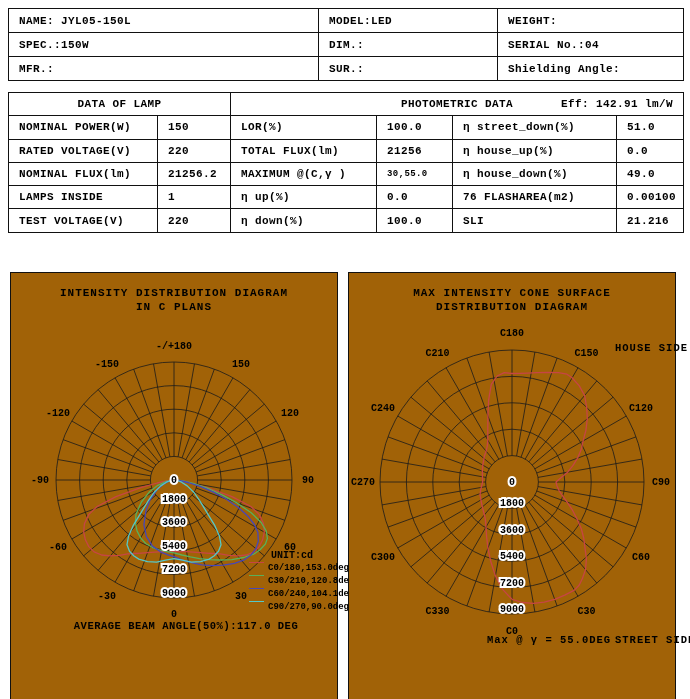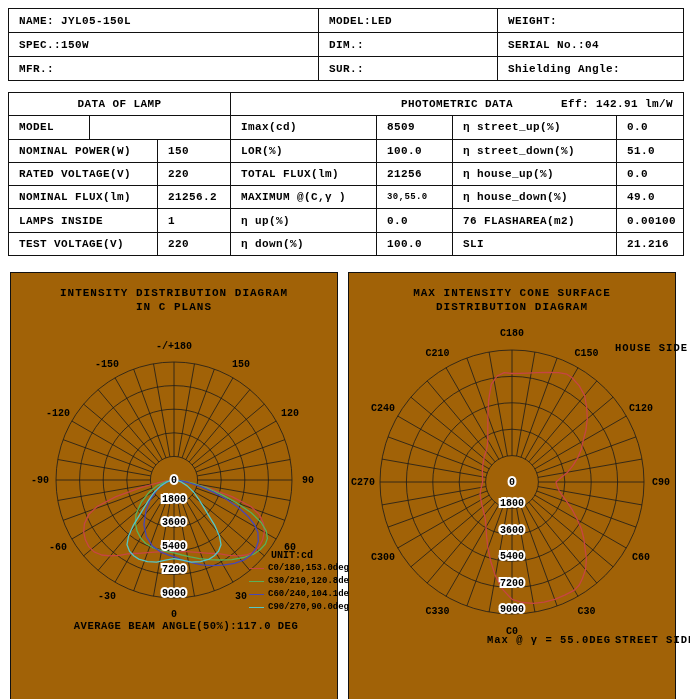--- a/index.html
+++ b/index.html
@@ -24,21 +24,21 @@
   #right-box{left:348px;}
   .chart-title{position:absolute;left:0;width:100%;text-align:center;font-size:11px;
                letter-spacing:1px;white-space:nowrap;}
   .t1{top:14px;} .t2{top:28px;}
   .chart-svg{position:absolute;left:0;top:0;}
   svg text{font-family:"Liberation Mono","DejaVu Sans Mono",monospace;font-weight:bold;
            font-size:10px;fill:#000;}
   svg text.halo{paint-order:stroke;stroke:#fff;stroke-width:4px;}
   .legend{position:absolute;left:238px;top:276px;font-size:9px;line-height:13px;white-space:nowrap;}
   .legend-title{font-size:10px;padding-left:22px;}
-  .legend-row{display:flex;align-items:center;}
+  .legend-row{display:flex;}
   .legend-swatch{display:inline-block;width:15px;height:0;border-top:1.5px solid #000;
                  margin-right:4px;flex:none;}
   .chart-footer{position:absolute;left:12px;top:347px;width:100%;text-align:center;
                 font-size:10.5px;letter-spacing:.5px;white-space:nowrap;}
   .side-note{position:absolute;font-size:10.5px;letter-spacing:1px;white-space:nowrap;}
   #house-side{left:266px;top:69px;}
   #street-side{left:266px;top:361px;}
   #max-note{left:118px;top:361px;margin-left:20px;}
 </style>
 </head>
@@ -82,28 +82,20 @@
   <tbody>
     <tr>
       <td colspan="3" class="center">DATA OF LAMP</td>
       <td colspan="4" class="center photo-head">
         <span>PHOTOMETRIC DATA</span>
         <span class="eff">Eff: 142.91 lm/W</span>
       </td>
     </tr>
   </tbody>
   <tbody>
-      <tr>
-        <td>MODEL</td>
-        <td colspan="2"></td>
-        <td>Imax(cd)</td>
-        <td>8509</td>
-        <td>η street_up(%)</td>
-        <td>0.0</td>
-      </tr>
       <tr>
         <td colspan="2">NOMINAL POWER(W)</td>
         <td>150</td>
         <td>LOR(%)</td>
         <td>100.0</td>
         <td>η street_down(%)</td>
         <td>51.0</td>
       </tr>
       <tr>
         <td colspan="2">RATED VOLTAGE(V)</td>

